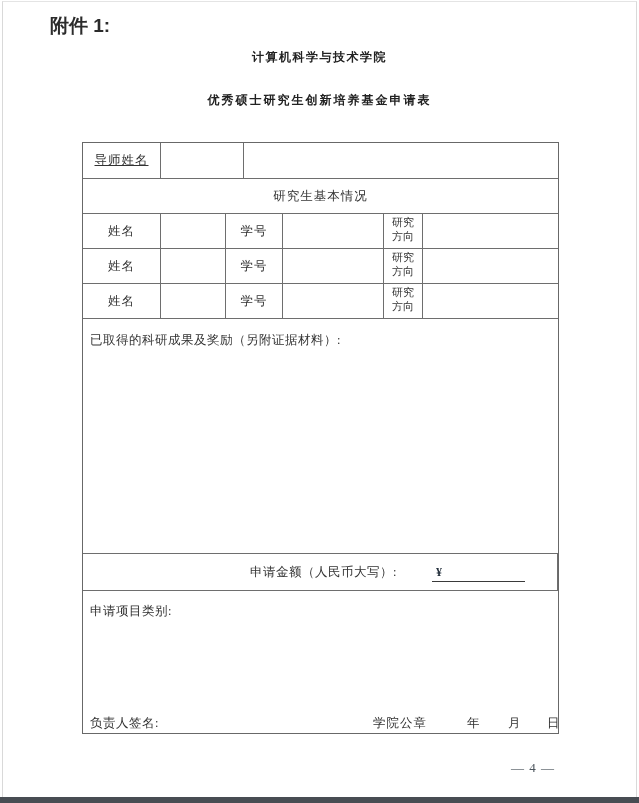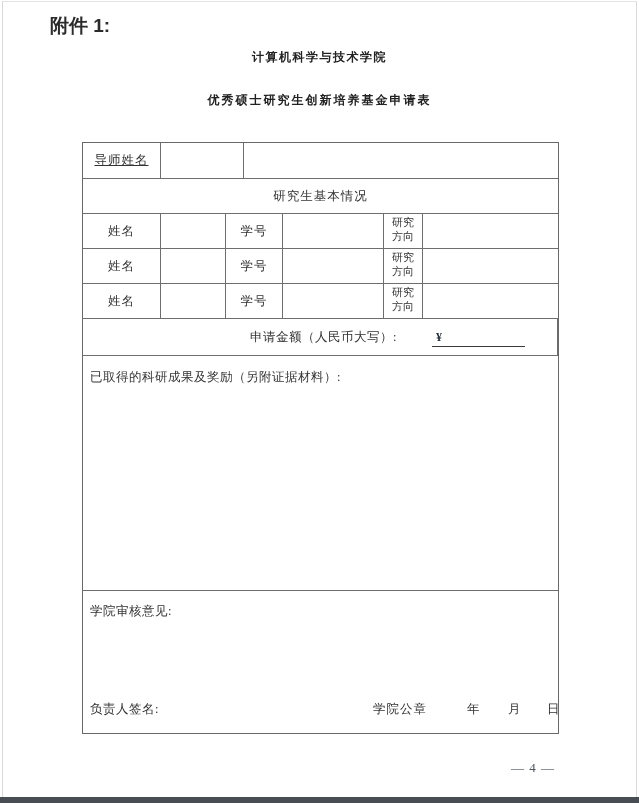--- a/index.html
+++ b/index.html
@@ -69,21 +69,21 @@
     font-size: 12px; font-weight: bold; color: #25313d;
     padding-left: 4px; line-height: 1.3;
   }
   .r-bottom { height: 142px; }
   .r-bottom .cell { position: relative; display: block; }
   .review-label {
     position: absolute; left: 7px; top: 12px;
     font-size: 12.5px; letter-spacing: 0.5px;
   }
   .sign-row {
-    position: absolute; left: 0; right: 0; bottom: 16px; height: 16px;
+    position: absolute; left: 0; right: 0; bottom: 2px; height: 16px;
     font-size: 12.5px; letter-spacing: 0.5px;
   }
   .sig-label { position: absolute; left: 7px; }
   .seal-label { position: absolute; left: 290px; letter-spacing: 1px; }
   .ymd-y { position: absolute; left: 384px; }
   .ymd-m { position: absolute; left: 425px; }
   .ymd-d { position: absolute; left: 464px; }
   .pagenum {
     position: absolute; top: 760px; left: 498px; width: 70px;
     text-align: center; font-size: 13px; color: #4b545c;
@@ -131,32 +131,32 @@
 
   <div class="row r-student">
     <div class="cell w-s1">姓名</div>
     <div class="cell w-s2"></div>
     <div class="cell w-s3">学号</div>
     <div class="cell w-s4"></div>
     <div class="cell w-s5 small">研究方向</div>
     <div class="cell flex1"></div>
   </div>
 
+  <div class="row r-achievements">
+    <div class="cell tl flex1">已取得的科研成果及奖励（另附证据材料）:</div>
+  </div>
+
   <div class="row r-amount">
     <div class="cell flex1">申请金额（人民币大写）:</div>
     <div class="amount-line"><span>¥</span><span></span></div>
   </div>
 
-  <div class="row r-achievements">
-    <div class="cell tl flex1">已取得的科研成果及奖励（另附证据材料）:</div>
-  </div>
-
   <div class="row r-bottom">
     <div class="cell flex1">
-      <div class="review-label">学院审核意见:</div>
+      <div class="review-label">申请项目类别:</div>
       <div class="sign-row">
         <span class="sig-label">负责人签名:</span>
         <span class="seal-label">学院公章</span>
         <span class="ymd-y">年</span>
         <span class="ymd-m">月</span>
         <span class="ymd-d">日</span>
       </div>
     </div>
   </div>
 

